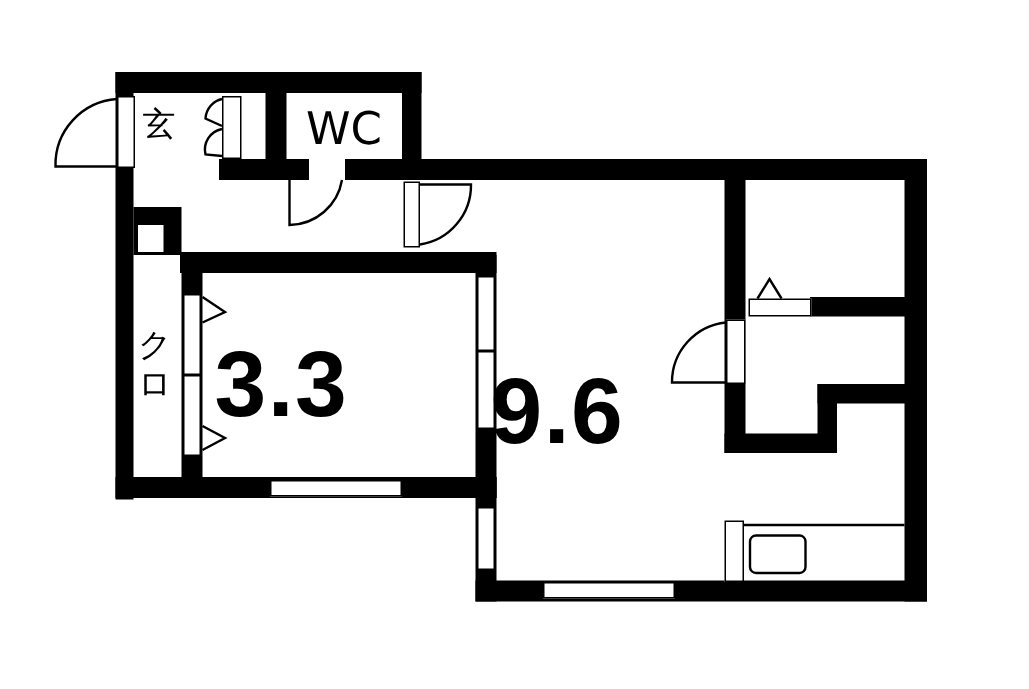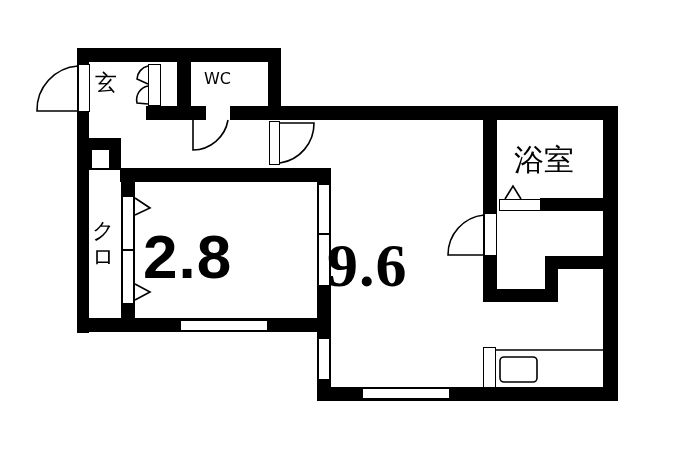--- a/index.html
+++ b/index.html
@@ -70,19 +70,18 @@
 
       <path d="M135 198 L150 208 L135 215"></path>
       <path d="M135 284 L150 292 L135 300"></path>
 
       <path d="M496 350 L603 350"></path>
       <rect x="500" y="357" width="37" height="25" rx="4"></rect>
     </g>
   </svg>
 
   <div class="lbl" style="left:95px;top:68px;font-size:22px;">玄</div>
-  <div class="lbl" style="left:204px;top:69px;font-size:16px;">WC</div>
-  <div class="lbl" style="left:514px;top:140px;font-size:30px;">浴室</div>
+  <div class="lbl" style="left:204px;top:69px;font-size:30px;">WC</div>
   <div class="lbl" style="left:92px;top:218px;font-size:22px;width:22px;white-space:normal;line-height:26px;word-break:break-all;">クロ</div>
-  <div class="big" style="left:143px;top:226px;">2.8</div>
-  <div class="big" style="left:327px;top:234px;font-family:Liberation Serif, serif;">9.6</div>
+  <div class="big" style="left:143px;top:226px;">3.3</div>
+  <div class="big" style="left:327px;top:244px;">9.6</div>
 
 </div>
 
 </body></html>

